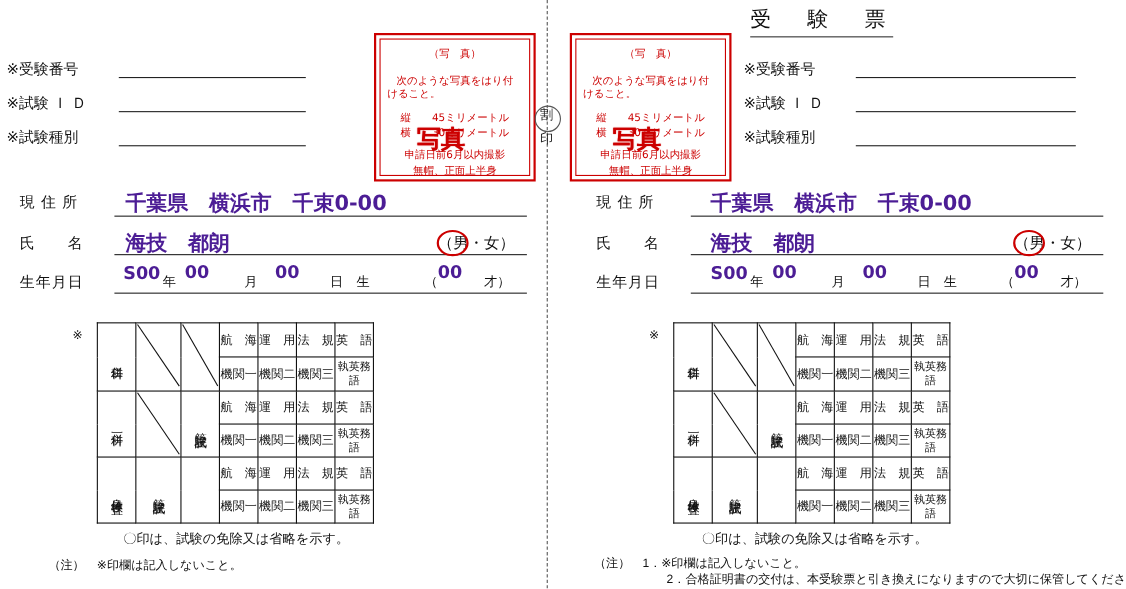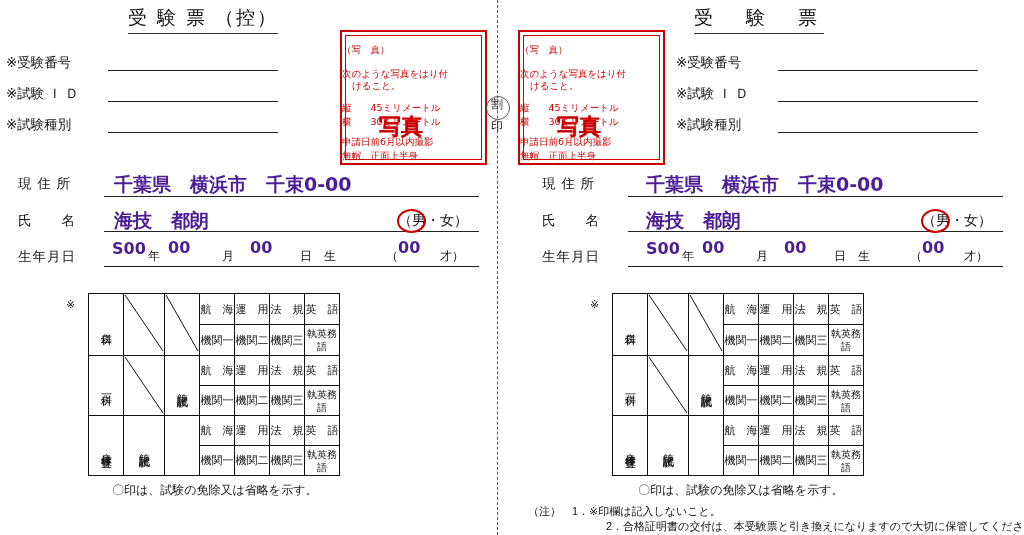--- a/index.html
+++ b/index.html
@@ -28,21 +28,21 @@
     position:absolute;
     font-size:19px;
     letter-spacing:2px;
     color:#111;
     white-space:nowrap;
     border-bottom:1.5px solid #333;
     padding-bottom:2px;
     font-family:"DejaVu Sans",sans-serif;
   }
   .title.l{left:128px;top:5px;}
-  .title.r{left:196px;top:5px;letter-spacing:7px;font-family:Liberation Serif, serif;}
+  .title.r{left:184px;top:5px;letter-spacing:7px;font-family:Liberation Serif, serif;}
   .flabel{position:absolute;font-size:13.5px;white-space:nowrap;color:#111;}
   .fline{position:absolute;border-bottom:1px solid #222;}
 
   
   .hand{
     position:absolute;
     color:#4c1d95;
     font-family:"DejaVu Sans",sans-serif;
     white-space:nowrap;
     font-weight:bold;
@@ -57,20 +57,21 @@
     box-sizing:border-box;
     background:#fff;
   }
   .photobox .inner{
     position:absolute;left:3px;top:3px;right:3px;bottom:3px;
     border:1px solid #cc0000;
     box-sizing:border-box;
   }
   .ptext{
     position:absolute;left:0;right:0;
+    text-align:center;
     color:#cc0000;
     font-size:9.5px;
     line-height:12px;
     white-space:nowrap;
     font-family:"DejaVu Sans",sans-serif;
   }
   .photo-stamp{
     position:absolute;
     color:#cc0000;
     font-size:22px;
@@ -133,21 +134,20 @@
 </style>
 </head>
 <body>
 
 <div class="sheet">
 
   <div class="tear"></div>
 
   <div class="card left">
 
-    <div class="title l">受 験 票 （控）</div>
 
     <div class="flabel" style="left:6px;top:54px;">※受験番号</div>
     <div class="fline" style="left:108px;top:70px;width:170px;"></div>
 
     <div class="flabel" style="left:6px;top:85px;">※試験 Ｉ Ｄ</div>
     <div class="fline" style="left:108px;top:101px;width:170px;"></div>
 
     <div class="flabel" style="left:6px;top:116px;">※試験種別</div>
     <div class="fline" style="left:108px;top:132px;width:170px;"></div>
 
@@ -244,20 +244,21 @@
       <tr>
         <td class="c-sub rowh">機関一</td>
         <td class="c-sub rowh">機関二</td>
         <td class="c-sub rowh">機関三</td>
         <td class="c-sub rowh" style="font-size:10px;">執英務語</td>
       </tr>
     </tbody>
       </table>
 
     <div class="note" style="left:112px;top:482px;">〇印は、試験の免除又は省略を示す。</div>
+    <div class="note-small" style="left:44px;top:506px;">（注）　※印欄は記入しないこと。</div>
   </div>
 
   <div class="seal">
     <div class="ring"></div>
     <div class="t" style="top:14px;">割</div>
     <div class="t" style="top:36px;">印</div>
   </div>
 
   <div class="card right">
 
@@ -365,17 +366,17 @@
       <tr>
         <td class="c-sub rowh">機関一</td>
         <td class="c-sub rowh">機関二</td>
         <td class="c-sub rowh">機関三</td>
         <td class="c-sub rowh" style="font-size:10px;">執英務語</td>
       </tr>
     </tbody>
       </table>
 
     <div class="note" style="left:140px;top:482px;">〇印は、試験の免除又は省略を示す。</div>
-    <div class="note-small" style="left:30px;top:504px;">（注）　1．※印欄は記入しないこと。</div>
+    <div class="note-small" style="left:42px;top:504px;">（注）　1．※印欄は記入しないこと。</div>
     <div class="note-small" style="left:64px;top:519px;">　　　　2．合格証明書の交付は、本受験票と引き換えになりますので大切に保管してください。</div>
   </div>
 
 </div>
 
 </body></html>

